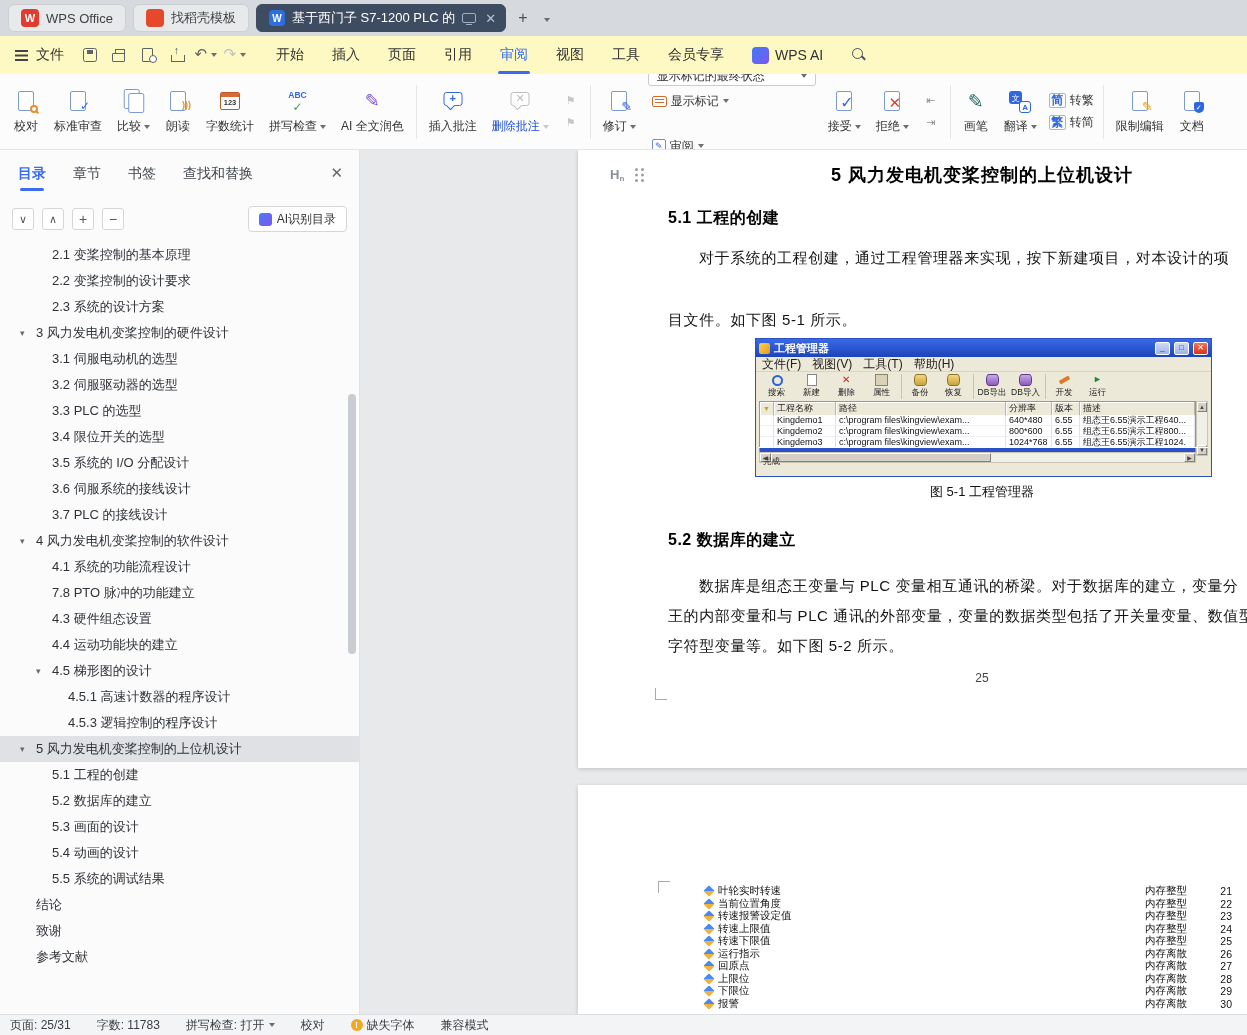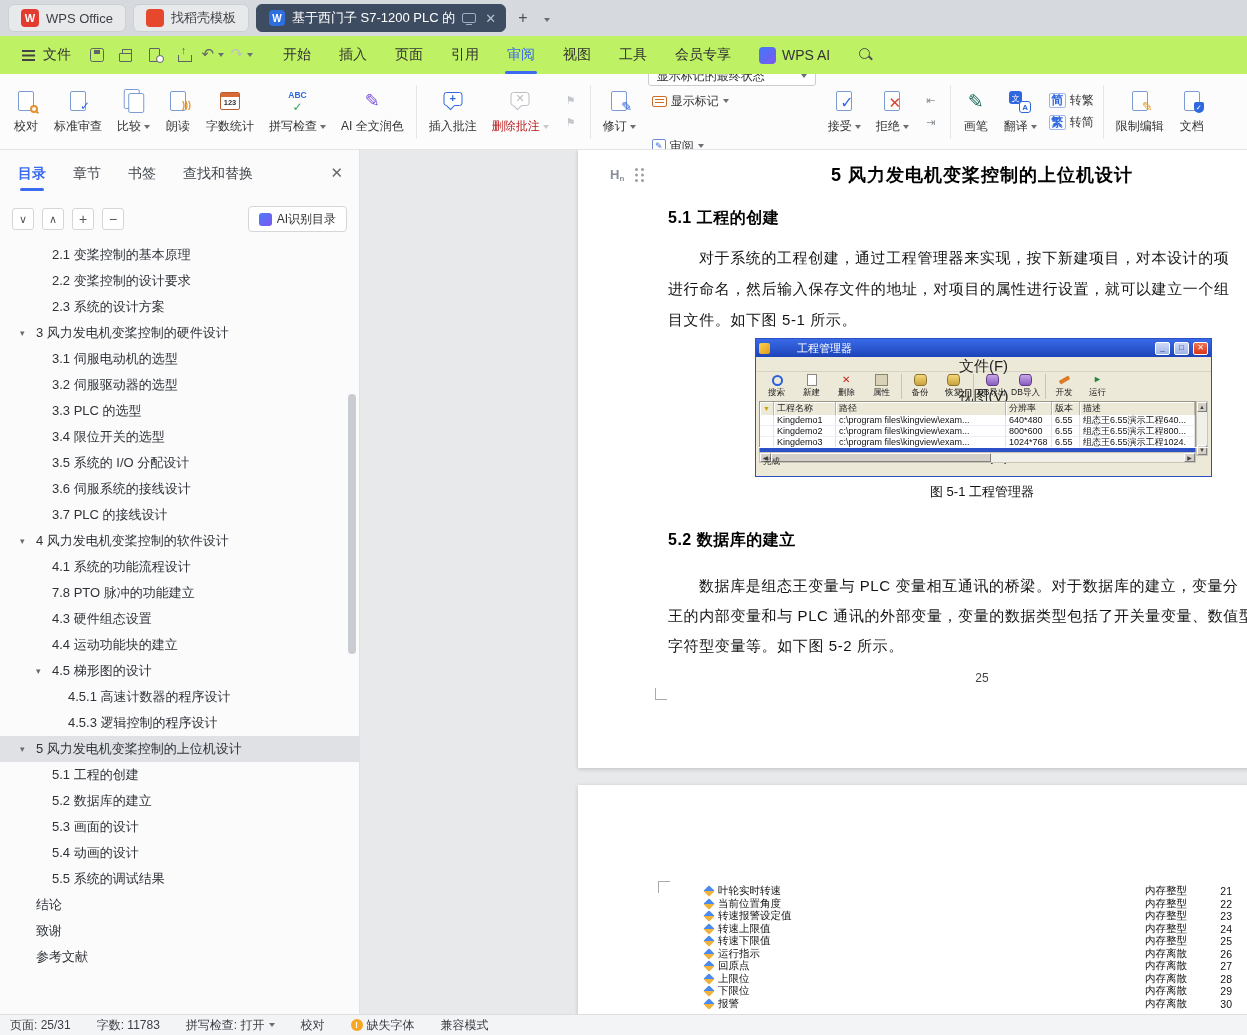--- a/index.html
+++ b/index.html
@@ -18,22 +18,22 @@
     color:#fff; font-weight:bold; font-size:11px; flex:none; }
   .wps-red { background:#e23c30; }
   .docer-red { background:#e6482e; }
   .wdoc-blue { background:#2e6fe0; width:16px; height:16px; font-size:10px; }
   .screen-ic { width:14px; height:10px; border:1px solid #9fb0c4; border-radius:2px; position:relative; flex:none; }
   .screen-ic::after { content:""; position:absolute; left:3px; right:3px; bottom:-3px; height:1.5px; background:#9fb0c4; }
   .tab-close { color:#b9c3d1; font-size:13px; line-height:1; padding-left:2px; }
   .tab-add, .tab-dd { color:#4c5158; font-size:16px; padding:0 5px; }
   .tab-dd { font-size:11px; }
   
-  .menubar { position:absolute; left:0; top:36px; right:0; height:38px; background:#bef264;
-    display:flex; align-items:center; padding:0 21px; }
+  .menubar { position:absolute; left:0; top:36px; right:0; height:38px; background:#fef9c3;
+    display:flex; align-items:center; padding:0 14px; }
   .mb-file { display:flex; align-items:center; gap:6px; font-size:14px; color:#333; margin-right:12px; }
   .icn { width:16px; height:16px; position:relative; display:inline-block; color:#5f6368; }
   .icn.menu::before { content:""; position:absolute; left:1px; top:3px; width:13px; height:1.6px; background:#444;
     box-shadow:0 4.5px 0 #444, 0 9px 0 #444; }
   .mb-ic { width:27px; height:27px; display:flex; align-items:center; justify-content:center; border-radius:4px; }
   .icn.save::before { content:""; position:absolute; inset:1px; border:1.6px solid currentColor; border-radius:2.5px; }
   .icn.save::after { content:""; position:absolute; left:5px; top:2.6px; width:6px; height:4px; background:currentColor; }
   .icn.print::before { content:""; position:absolute; left:1.5px; top:6px; right:1.5px; height:6.5px; border:1.6px solid currentColor; border-radius:1px; }
   .icn.print::after { content:""; position:absolute; left:4px; top:1.5px; width:8px; height:4.5px; border:1.6px solid currentColor; border-bottom:none; }
   .icn.preview::before { content:""; position:absolute; left:2px; top:1px; width:9px; height:12px; border:1.6px solid currentColor; border-radius:1px; }
@@ -56,21 +56,21 @@
   .icn.search { margin-left:28px; }
   .icn.search::before { content:""; position:absolute; left:1px; top:1px; width:9px; height:9px; border:1.8px solid #4c5158; border-radius:50%; }
   .icn.search::after { content:""; position:absolute; left:10px; top:10px; width:5px; height:1.8px; background:#4c5158; transform:rotate(45deg); }
   
   .ribbon { position:absolute; left:0; top:74px; right:0; height:76px; background:#fcfcfd;
     border-bottom:1px solid #e2e4e6; display:flex; align-items:center; padding:0 6px; gap:1px;
     white-space:nowrap; overflow:hidden; }
   .rb { display:flex; flex-direction:column; align-items:center; justify-content:center; gap:4px;
     height:64px; padding:0 7px; border-radius:4px; font-size:12px; color:#333; flex:none; }
   .rb .lab { display:flex; align-items:center; gap:3px; }
-  .rb.disabled { color:#b91c1c; }
+  .rb.disabled { color:#1d4ed8; }
   .rb.disabled .cvd { border-top-color:#c6cacf; }
   .sep { width:1px; height:54px; background:#e4e6e8; margin:0 4px; flex:none; }
   .ric { width:26px; height:26px; position:relative; flex:none; }
   .rs { position:absolute; left:50%; top:50%; transform:translate(-50%,-50%); width:16px; height:20px;
     background:#fff; border:1.2px solid #7b9bd2; border-radius:2px; }
   .rs.b1 { transform:translate(-64%,-60%); } .rs.b2 { transform:translate(-36%,-40%); }
   .rg { position:absolute; font-weight:bold; line-height:1; }
   .mag2 { position:absolute; right:1px; bottom:1px; width:8px; height:8px; border:2px solid #e2922e; border-radius:50%; background:rgba(255,255,255,.85); }
   .mag2::after { content:""; position:absolute; right:-3px; bottom:-2px; width:4px; height:2px; background:#e2922e; transform:rotate(45deg); }
   .g-check { right:1px; bottom:2px; color:#2f67e0; font-size:12px; }
@@ -156,25 +156,25 @@
   .pl.ind { left:121px; }
   .fig-caption { position:absolute; top:333px; left:0; width:100%; text-align:center; font-size:13px; color:#111; }
   .pagenum { position:absolute; top:521px; left:0; width:100%; text-align:center; font-size:12px; color:#444; }
   .cmark-bl { position:absolute; left:77px; top:538px; width:12px; height:12px; border-left:1px solid #aaa; border-bottom:1px solid #aaa; }
   .cmark-tl { position:absolute; left:80px; top:96px; width:12px; height:12px; border-left:1px solid #aaa; border-top:1px solid #aaa; }
   
   .fig { position:absolute; left:177px; top:188px; width:457px; height:139px; border:1px solid #2b50c0;
     background:#ece9d8; font-size:10px; }
   .fig-tb { height:18px; background:linear-gradient(#3a6ae8,#1c44b8); display:flex; align-items:center; padding:0 3px; gap:4px; }
   .fig-ico { width:11px; height:11px; border-radius:2px; background:linear-gradient(135deg,#ffd34d,#e09a1f); flex:none; }
-  .fig-title { color:#fff; font-size:11px; font-weight:normal; flex:1;margin-left:23px; }
+  .fig-title { color:#fff; font-size:11px; font-weight:bold; flex:1; }
   .wbtn { width:15px; height:13px; border:1px solid #fff; border-radius:2px; background:linear-gradient(#cfd9f5,#9fb4e8);
     color:#1c3a8a; font-size:8px; display:flex; align-items:center; justify-content:center; line-height:1; }
   .wbtn.close { background:linear-gradient(#f2764f,#d8341c); color:#fff; }
-  .fig-menu { height:15px; display:flex; gap:11px; padding:0 6px; font-size:15px; color:#222; align-items:center; border-bottom:1px solid #d8d4c4;flex-direction:column; }
+  .fig-menu { height:15px; display:flex; gap:11px; padding:0 6px; font-size:12px; color:#222; align-items:center; border-bottom:1px solid #d8d4c4; }
   .fig-tools { height:29px; display:flex; align-items:center; padding:0 3px; }
   .ftool { width:35px; display:flex; flex-direction:column; align-items:center; gap:1px; font-size:8.5px; color:#222; flex:none; }
   .ftool:nth-child(5), .ftool:nth-child(7), .ftool:nth-child(9) { border-left:1px solid #c9c5b4; margin-left:2px; padding-left:2px; }
   .fic { width:13px; height:12px; position:relative; }
   .ftool:nth-child(1) .fic::before { content:""; position:absolute; left:2px; top:1px; width:7px; height:7px; border:2px solid #2a62d8; border-radius:50%; }
   .ftool:nth-child(2) .fic { background:#fff; border:1px solid #888; width:10px; }
   .ftool:nth-child(3) .fic::before { content:"✕"; color:#c8231c; font-weight:bold; font-size:10px; position:absolute; left:2px; }
   .ftool:nth-child(4) .fic { background:#d9d2b8; border:1px solid #8a8468; }
   .ftool:nth-child(5) .fic, .ftool:nth-child(6) .fic { background:linear-gradient(#f5d87a,#caa23c); border-radius:3px/5px; border:1px solid #8a7430; }
   .ftool:nth-child(7) .fic, .ftool:nth-child(8) .fic { background:linear-gradient(#c7a9e8,#8a5cc0); border-radius:3px/5px; border:1px solid #5c3a88; }
@@ -629,21 +629,20 @@
   </div>
 
   <div class="docarea">
 
     <div class="page page1">
       <span class="hn-ic"></span>
       <span class="grip"></span>
       <div class="doc-title">5 风力发电机变桨控制的上位机设计</div>
       <div class="h2x" style="top:58px;">5.1 工程的创建</div>
       <div class="pl ind" style="top:99px;">对于系统的工程创建，通过工程管理器来实现，按下新建项目，对本设计的项</div>
-      <div class="pl" style="top:130px;">进行命名，然后输入保存文件的地址，对项目的属性进行设置，就可以建立一个组</div>
       <div class="pl" style="top:161px;">目文件。如下图 5-1 所示。</div>
 
       <div class="fig">
         <div class="fig-tb">
           <span class="fig-ico"></span>
           <span class="fig-title">工程管理器</span>
           <span class="wbtn">_</span>
           <span class="wbtn">□</span>
           <span class="wbtn close">✕</span>
         </div>

